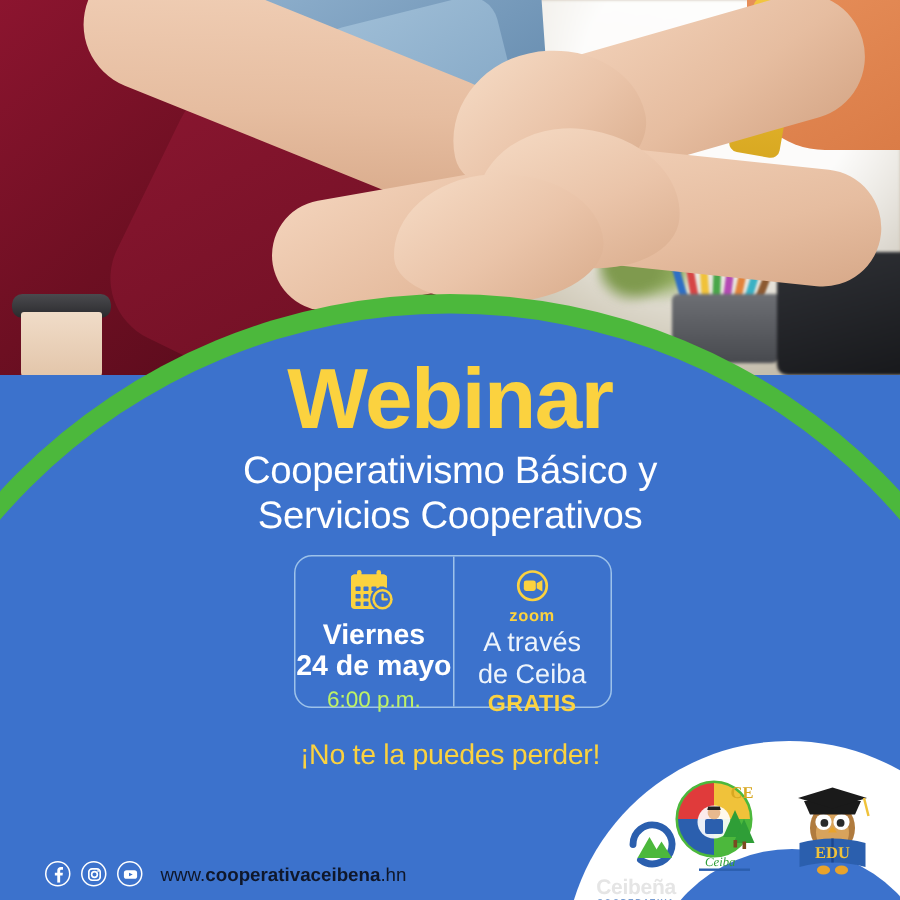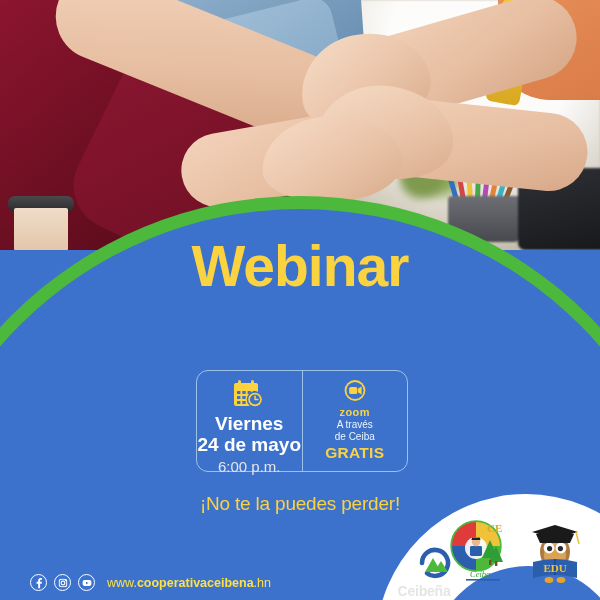--- a/index.html
+++ b/index.html
@@ -284,26 +284,26 @@
   .info-strong {
     color: #ffffff;
     font-weight: 700;
     font-size: 19px;
     line-height: 1.13;
     text-align: center;
   }
   .info-reg {
     color: #eef4fb;
     font-weight: 400;
-    font-size: 10px;
+    font-size: 18px;
     line-height: 1.18;
     text-align: center;
   }
   .info-time {
-    color: #e5e5e5;
+    color: #bef264;
     font-weight: 400;
     font-size: 15px;
     margin-top: 2px;
   }
   .info-gratis {
     color: #fbd23f;
     font-weight: 700;
     font-size: 15.5px;
     letter-spacing: 0.3px;
     margin-top: 1px;
@@ -330,21 +330,21 @@
   }
   .soc {
     width: 15px; height: 15px;
     border: 1.3px solid #ffffff;
     border-radius: 50%;
     position: relative;
     display: inline-block;
   }
   .soc svg { position: absolute; left: 50%; top: 50%; transform: translate(-50%,-50%); }
   .url {
-    color: #fde047;
+    color: #0f172a;
     font-size: 12.5px;
     margin-left: 5px;
     white-space: nowrap;
   }
   .url b { font-weight: 700; }
 
   .footer-rule {
     position: absolute;
     left: 28px; top: 585px;
     width: 390px; height: 1.4px;
@@ -425,20 +425,24 @@
   <div class="green-circle"></div>
   <div class="blue-circle"></div>
   <div class="blue-fill"></div>
   <div class="white-arc"></div>
   <div class="white-arc-inner"></div>
 
   <div class="content">
 
     <div class="title">Webinar</div>
 
+    <div class="subtitle">
+      <span>Cooperativismo Básico y</span>
+      <span>Servicios Cooperativos</span>
+    </div>
 
     <div class="infobox">
 
       <div class="infocol left">
         <div class="cal-icon">
           <svg width="32" height="30" viewBox="0 0 32 30">
             <rect x="1" y="4" width="24" height="23" rx="2.5" fill="#fbd23f"></rect>
             <rect x="1" y="4" width="24" height="5.5" rx="2.5" fill="#fbd23f"></rect>
             <rect x="5" y="1" width="3" height="6" rx="1.5" fill="#fbd23f"></rect>
             <rect x="18" y="1" width="3" height="6" rx="1.5" fill="#fbd23f"></rect>

